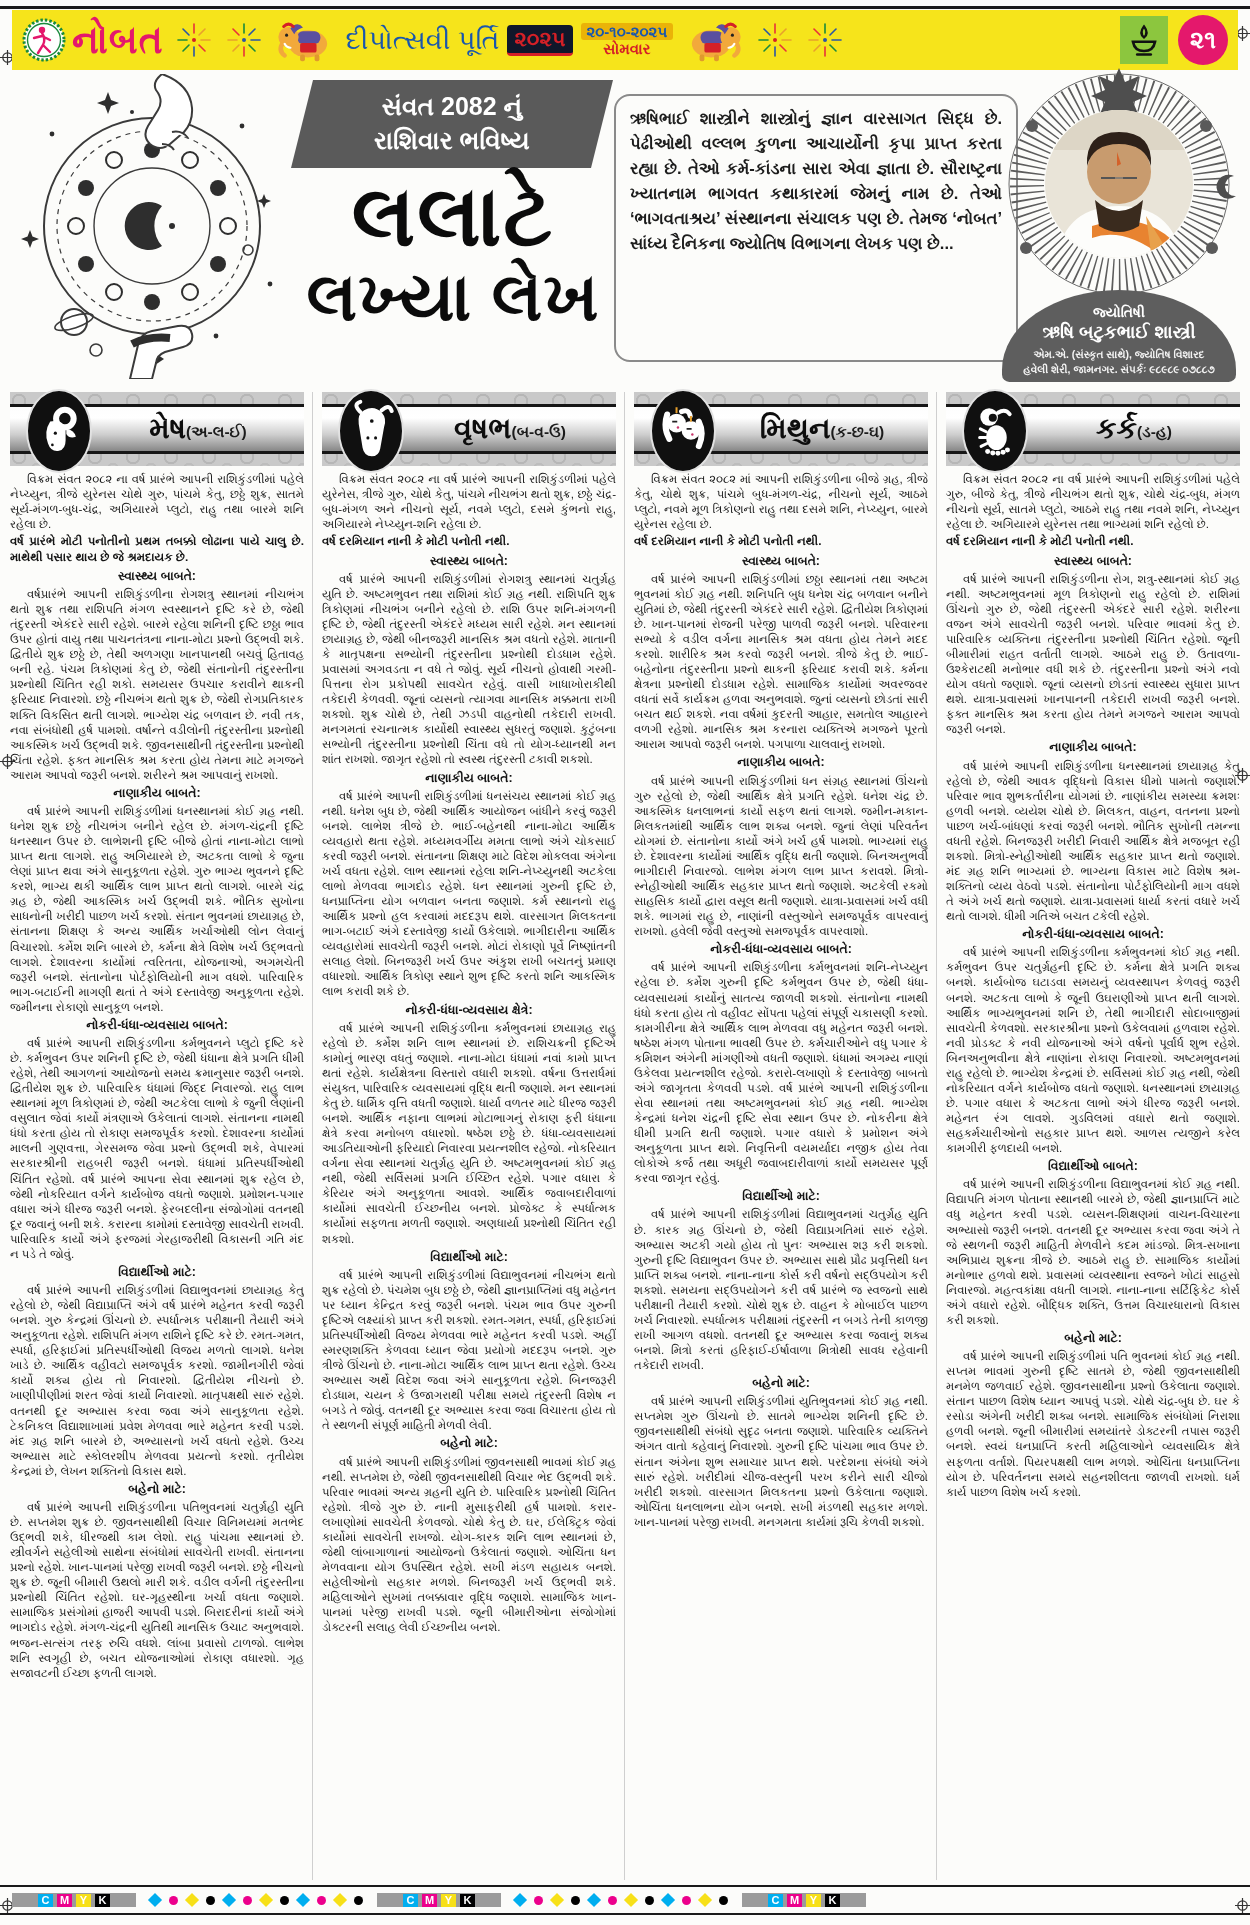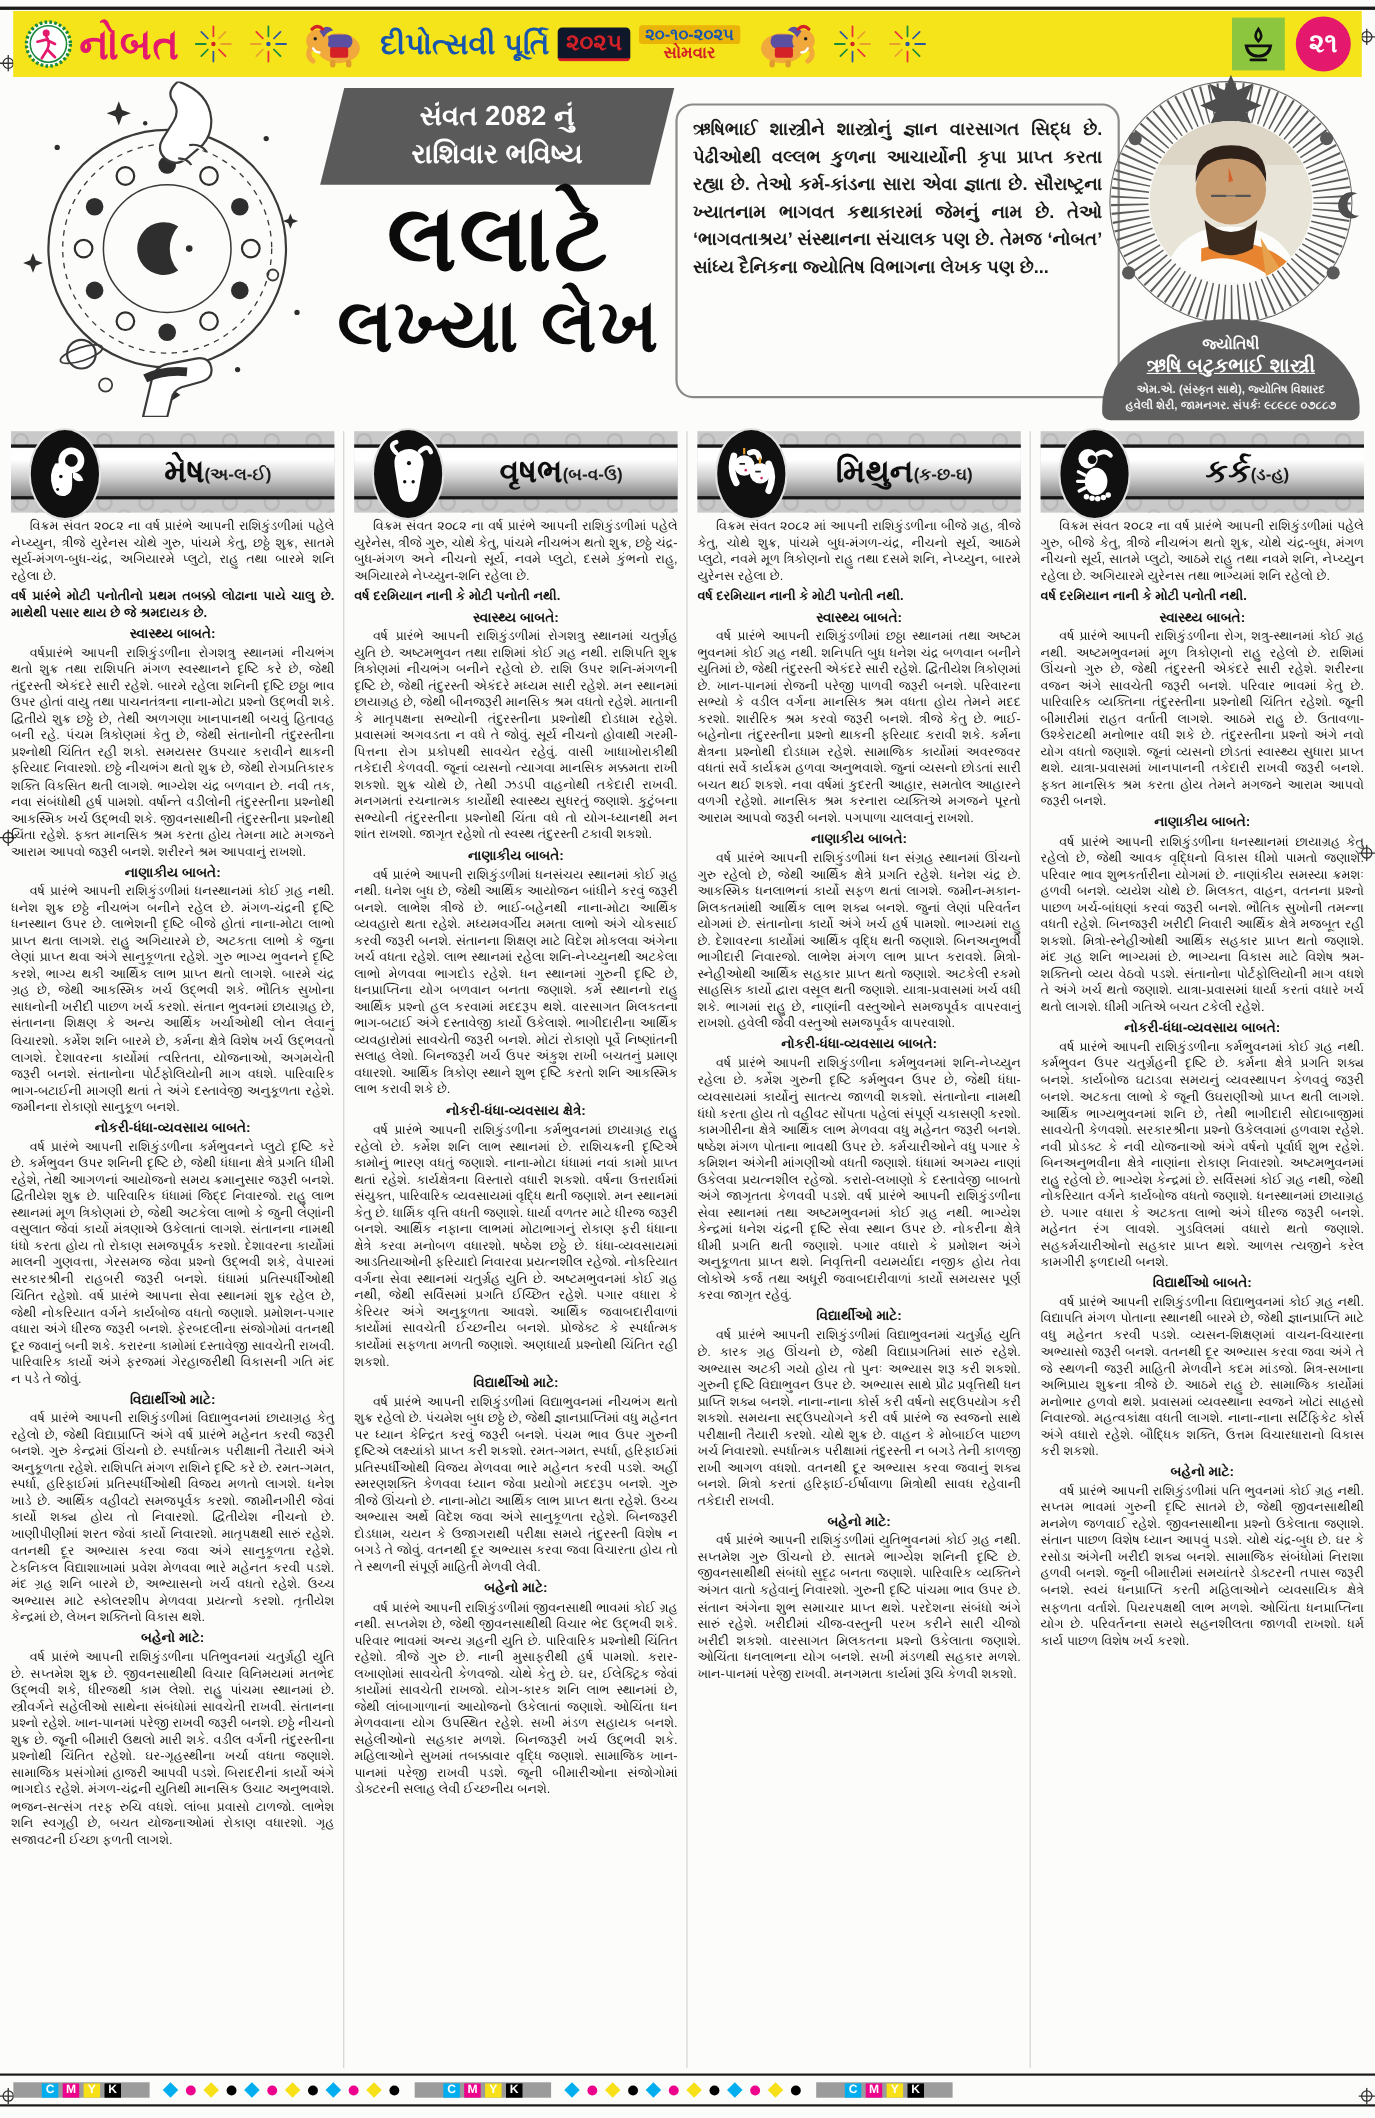--- a/index.html
+++ b/index.html
@@ -6,21 +6,21 @@
   body{width:1250px;height:1925px;position:relative;background:#fcfcfa;overflow:hidden;
        font-family:"Liberation Sans","DejaVu Sans",sans-serif;color:#111;}
   .rule{position:absolute;left:0;right:0;height:3px;background:#1a1a1a;}
   
   .topbar{position:absolute;top:10px;left:12px;right:12px;height:60px;background:#F6E41B;
           display:flex;align-items:center;gap:10px;padding:0 10px;box-sizing:border-box;}
   .masthead-logo{display:flex;align-items:center;gap:6px;}
   .masthead-word{font-size:36px;font-weight:800;color:#E4186C;letter-spacing:1px;transform:scaleY(1.1);}
   .fw{flex:0 0 auto;}
   .banner-center{display:flex;align-items:center;gap:8px;margin:0 4px;}
-  .banner-title{font-size:27px;font-weight:700;color:#1856AE;line-height:1;}
+  .banner-title{font-size:27px;font-weight:400;color:#1856AE;line-height:1;}
   .banner-year{font-size:21px;font-weight:800;color:#D42027;background:#0f172a;border-radius:4px;
                padding:2px 7px;border-bottom:3px solid #D42027;}
   .banner-sub{display:flex;flex-direction:column;align-items:center;line-height:1.15;}
   .banner-date{font-size:15px;font-weight:800;color:#1856AE;background:#eab308;border-radius:3px;padding:0 6px;}
   .banner-day{font-size:15px;font-weight:800;color:#D42027;}
   .spacer{flex:1;}
   .diya-box{width:48px;height:48px;background:#8CC63E;display:flex;align-items:center;justify-content:center;}
   .page-circle{width:50px;height:50px;border-radius:50%;background:#E4186C;color:#fff;display:flex;
                align-items:center;justify-content:center;font-size:24px;font-weight:800;}
   
@@ -32,21 +32,21 @@
   .big-title{position:absolute;left:278px;top:102px;width:330px;text-align:center;font-weight:800;color:#0b0b0b;}
   .big-title .l1{font-size:84px;line-height:1.05;letter-spacing:2px;}
   .big-title .l2{font-size:67px;line-height:1.1;letter-spacing:1px;}
   .intro-box{position:absolute;left:604px;top:24px;width:372px;height:244px;border:2.5px solid #8a8a8a;
              border-radius:16px;padding:10px 14px;font-size:16.5px;font-weight:600;line-height:1.52;
              text-align:justify;color:#1c1c1c;overflow:hidden;}
   .astro-unit{position:absolute;right:-2px;top:0;width:246px;height:312px;}
   .dome{position:absolute;bottom:0;left:6px;right:6px;height:92px;background:#5E5E5E;
         border-radius:55% 55% 8px 8px / 95% 95% 8px 8px;text-align:center;color:#fff;padding-top:14px;box-sizing:border-box;}
   .dome .role{font-size:14px;font-weight:800;}
-  .dome .name{font-size:18px;font-weight:800;margin-top:1px;text-decoration:underline;}
+  .dome .name{font-size:18px;font-weight:800;margin-top:1px;}
   .dome .cred{font-size:10.5px;font-weight:700;margin-top:4px;line-height:1.45;color:#f3f3f3;}
   
   .cols{position:absolute;top:392px;left:10px;right:10px;bottom:45px;display:flex;gap:9px;}
   .zcol{flex:1;position:relative;min-width:0;}
   .zcol:not(:last-child){border-right:1px solid #cfcfcf;padding-right:8px;}
   .zbanner{position:relative;height:74px;background-color:#c9c9c9;
      background-image:radial-gradient(circle at 9px 9px, transparent 5px, #b6b6b6 5.5px 7px, transparent 7.5px),
                       radial-gradient(circle at 27px 21px, transparent 4px, #bdbdbd 4.5px 6px, transparent 6.5px);
      background-size:38px 28px;}
   .zband{position:absolute;left:0;right:0;top:12px;bottom:12px;

